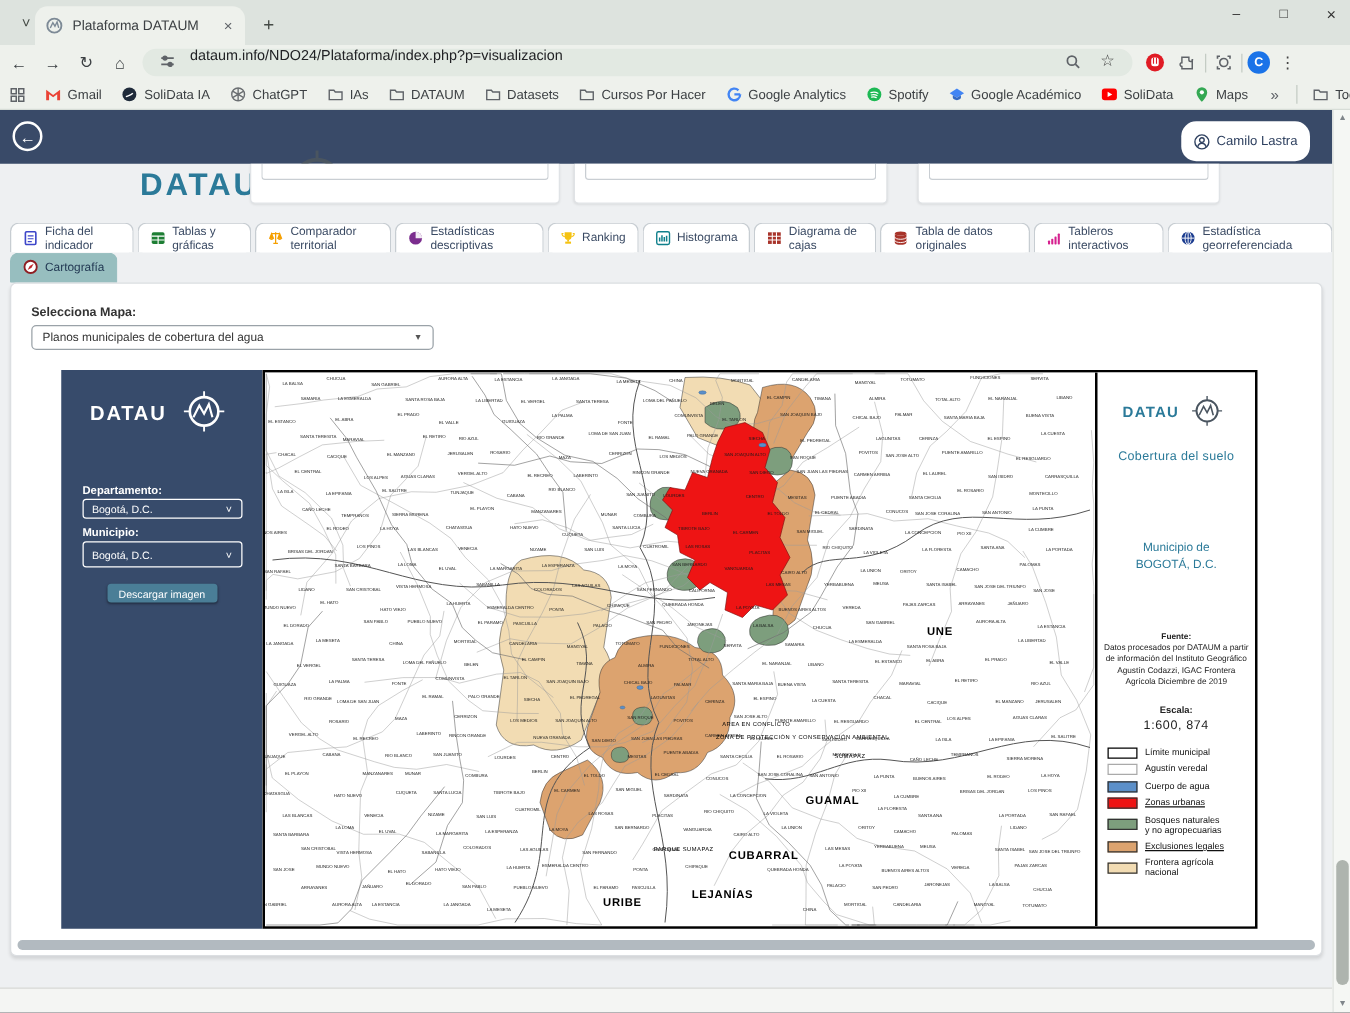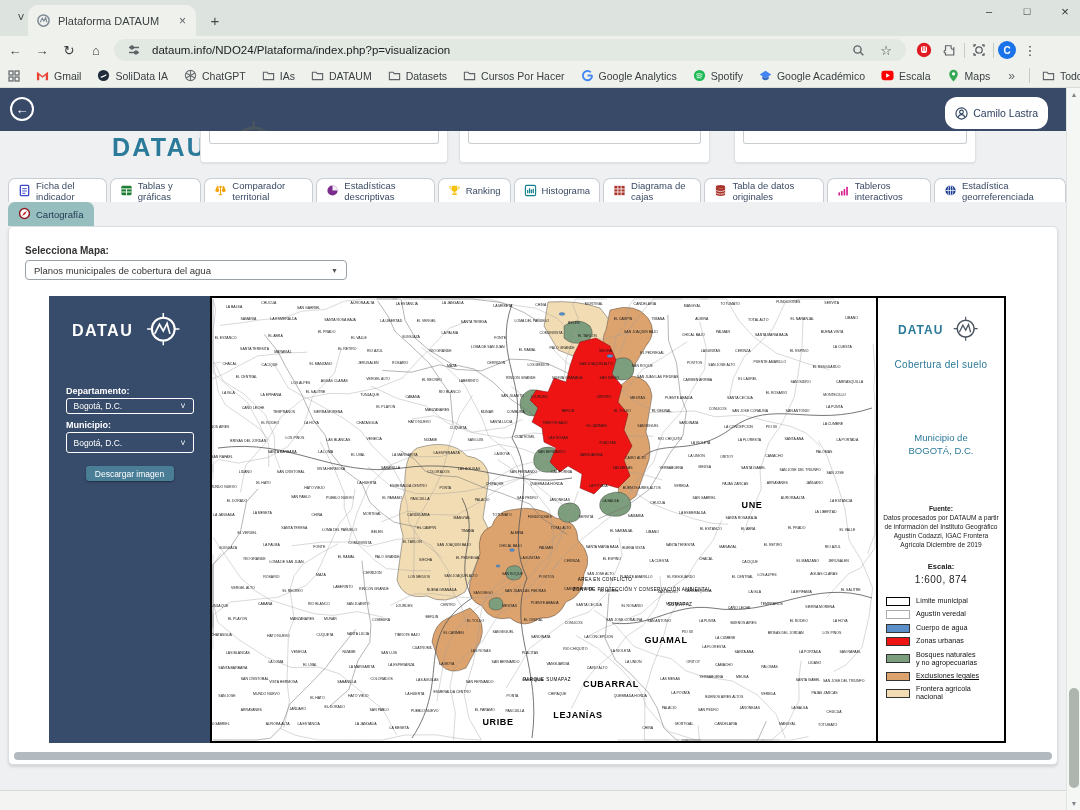--- a/index.html
+++ b/index.html
@@ -18,21 +18,21 @@
   .btab .t{font-size:11px;color:#3c4043;white-space:nowrap;overflow:hidden;flex:1}
   .btab .x{font-size:12px;color:#5f6368;padding:0 2px}
   .newtab{left:204px;top:9px;width:22px;height:22px;font-size:15px;color:#454b46;
           display:flex;align-items:center;justify-content:center}
   .winctl{top:0;height:22px;display:flex;align-items:center;gap:24px;right:8px;color:#333;font-size:11px}
   .winctl span{width:14px;text-align:center}
   .toolbar{left:0;top:36px;width:1080px;height:28px;background:#eef1ec;display:flex;align-items:center}
   .navbtn{width:24px;height:22px;margin-left:3px;display:flex;align-items:center;justify-content:center;
           font-size:13px;color:#3c4043}
   .urlbar{margin-left:6px;width:792px;height:22px;background:#e2e9e2;border-radius:11px;
-          display:flex;align-items:center;padding:0 10px;gap:8px}
+          display:flex;padding:0 10px;gap:8px}
   .urlbar .url{font-size:11.5px;color:#202124;flex:1;white-space:nowrap;overflow:hidden}
   .tbicon{width:20px;height:20px;display:flex;align-items:center;justify-content:center;color:#444;font-size:12px}
   .sep{width:1px;height:15px;background:#c4ccc4;margin:0 4px}
   .avatar{width:18px;height:18px;border-radius:50%;background:#1a73e8;color:#fff;font-size:10px;
           font-weight:bold;display:flex;align-items:center;justify-content:center}
   .bookmarks{left:0;top:64px;width:1080px;height:24px;background:#eef1ec;border-bottom:1px solid #d7ddd7;
              display:flex;align-items:center;font-size:10.5px;color:#3c4043}
   .bm{display:flex;align-items:flex-end;gap:5px;margin:0 8px;white-space:nowrap}
   .bm svg,.bm .gicon{width:13px;height:13px;flex:0 0 auto}
   .bm-right{margin-left:auto;display:flex;align-items:center}
@@ -262,21 +262,21 @@
           </span>
           <span>Google Académico</span>
         </span>
         <span class="bm">
           <span style="width: 13px; height: 13px; display: inline-flex;">
             <svg viewBox="0 0 14 11">
               <rect x="0.5" y="0.5" width="13" height="10" rx="2.5" fill="#ff0000"></rect>
               <path d="M5.5 3.2l4 2.3-4 2.3z" fill="#fff"></path>
             </svg>
           </span>
-          <span>Escala</span>
+          <span>SoliData</span>
         </span>
         <span class="bm">
           <span style="width: 13px; height: 13px; display: inline-flex;">
             <svg viewBox="0 0 12 14">
               <path d="M6 0.8a4.6 4.6 0 014.6 4.6C10.6 9 6 13.4 6 13.4S1.4 9 1.4 5.4A4.6 4.6 0 016 0.8z" fill="#34a853"></path>
               <circle cx="6" cy="5.2" r="1.8" fill="#fff"></circle>
             </svg>
           </span>
           <span>Maps</span>
         </span>
@@ -1000,21 +1000,21 @@
               <li>
                 <span class="sw" style="background: rgb(255, 255, 255); border: 1px solid rgb(170, 170, 170);"></span>
                 <span class="lt" style="white-space: pre-line;">Agustín veredal</span>
               </li>
               <li>
                 <span class="sw" style="background: rgb(91, 143, 201); border: 1px solid rgb(51, 51, 51);"></span>
                 <span class="lt" style="white-space: pre-line;">Cuerpo de agua</span>
               </li>
               <li>
                 <span class="sw" style="background: rgb(238, 20, 20); border: 1px solid rgb(51, 51, 51);"></span>
-                <span class="lt" style="white-space: pre-line;">Zonas urbanas</span>
+                <span class="lt" style="white-space: pre-line; text-decoration: underline;">Zonas urbanas</span>
               </li>
               <li>
                 <span class="sw" style="background: rgb(125, 158, 125); border: 1px solid rgb(51, 51, 51);"></span>
                 <span class="lt" style="white-space: pre-line;">Bosques naturales
 y no agropecuarias</span>
               </li>
               <li>
                 <span class="sw" style="background: rgb(220, 163, 111); border: 1px solid rgb(51, 51, 51);"></span>
                 <span class="lt" style="white-space: pre-line; text-decoration: underline;">Exclusiones legales</span>
               </li>

